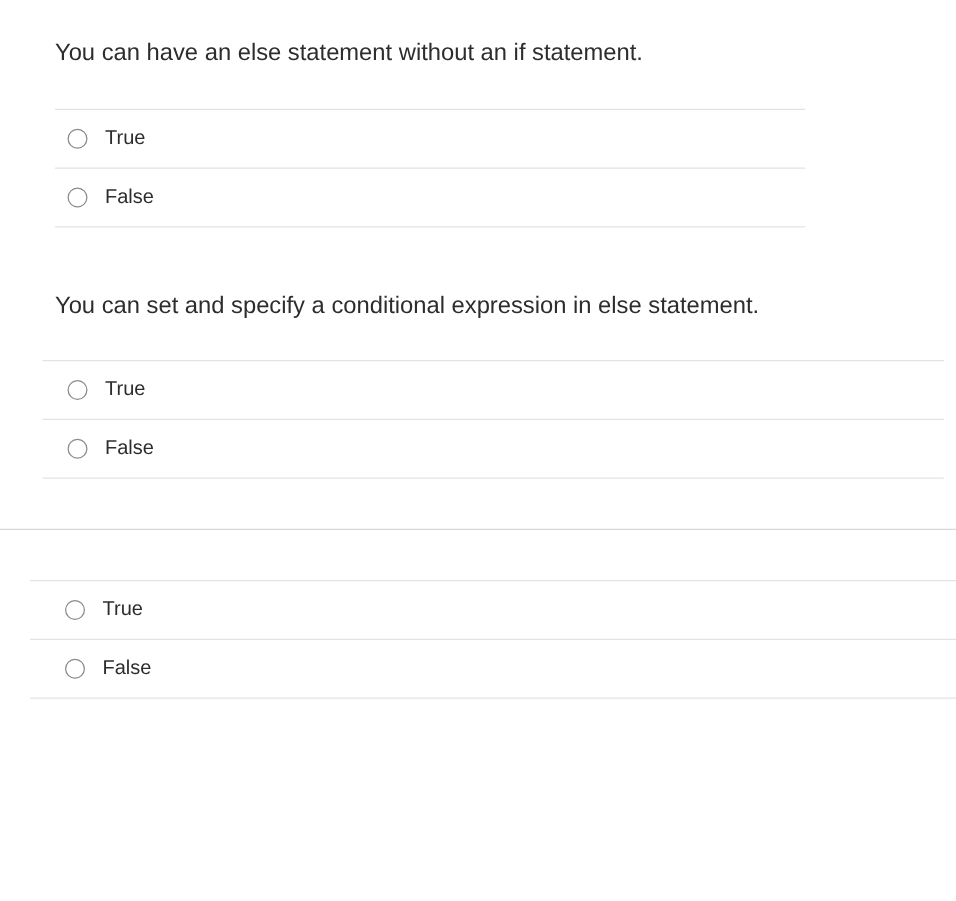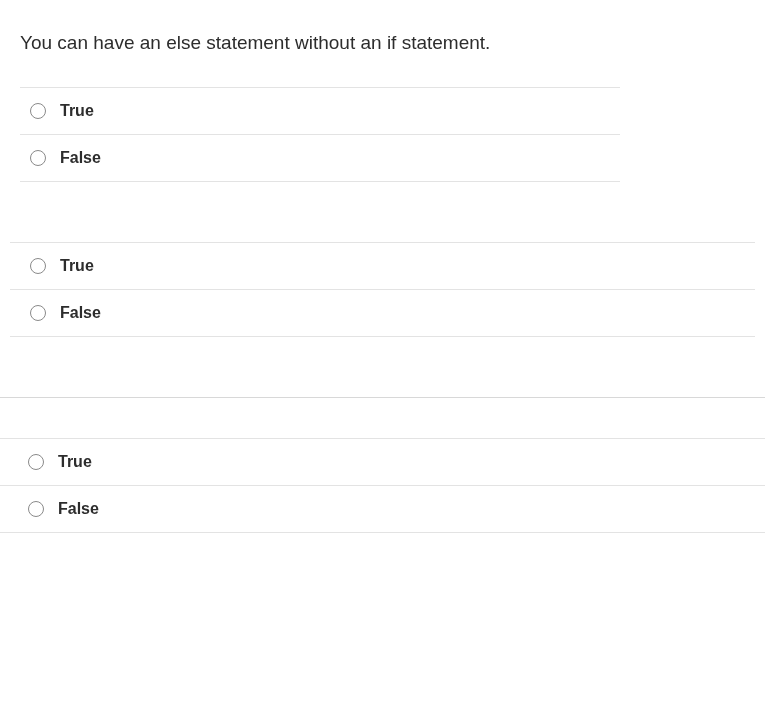--- a/index.html
+++ b/index.html
@@ -8,32 +8,32 @@
       padding: 0;
     }
     body {
       font-family: "Segoe UI", "Helvetica Neue", Arial, sans-serif;
       background: #ffffff;
       color: #2d2d2d;
       width: 765px;
       padding: 20px 0 0 0;
     }
     .question-block {
-      margin-bottom: 60px;
+      margin-bottom: 40px;
+      padding-left: 24px;
     }
     .question-text {
       font-size: 19px;
       font-weight: 400;
       color: #2d2d2d;
       padding: 10px 20px 30px 20px;
       line-height: 1.4;
     }
     .options {
       padding: 0 20px;
-      font-weight: bold;
     }
     .option-row {
       display: flex;
       align-items: center;
       padding: 14px 10px;
       border-top: 1px solid #e3e3e3;
       cursor: pointer;
     }
     .option-row:last-child {
       border-bottom: 1px solid #e3e3e3;
@@ -83,20 +83,21 @@
       <span class="option-label">True</span>
     </div>
     <div class="option-row">
       <span class="radio-circle"></span>
       <span class="option-label">False</span>
     </div>
   </div>
 </div>
 
 <div class="question-block q-wide">
+  <div class="question-text">You can set and specify a conditional expression in else statement.</div>
   <div class="options">
     <div class="option-row">
       <span class="radio-circle"></span>
       <span class="option-label">True</span>
     </div>
     <div class="option-row">
       <span class="radio-circle"></span>
       <span class="option-label">False</span>
     </div>
   </div>

